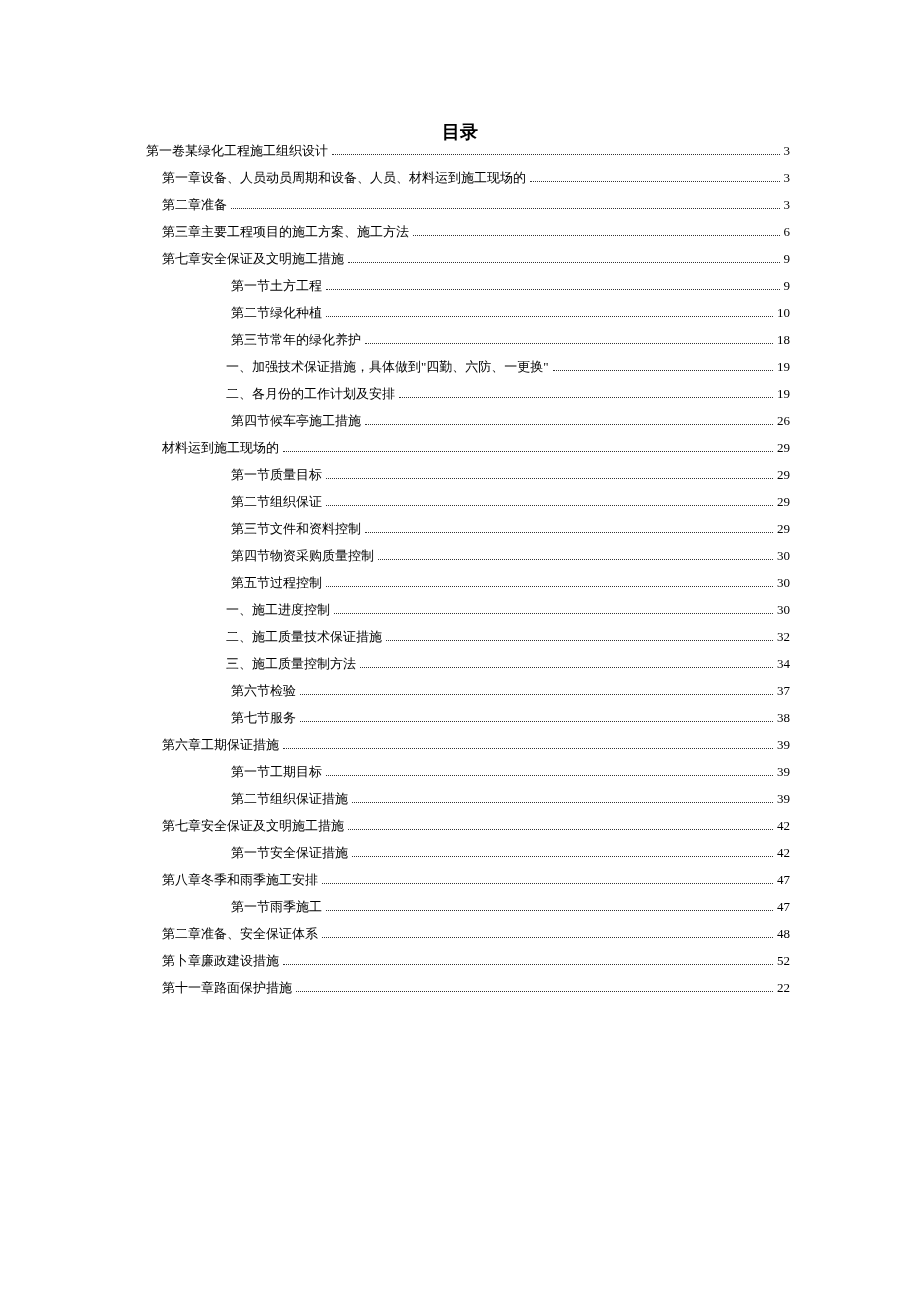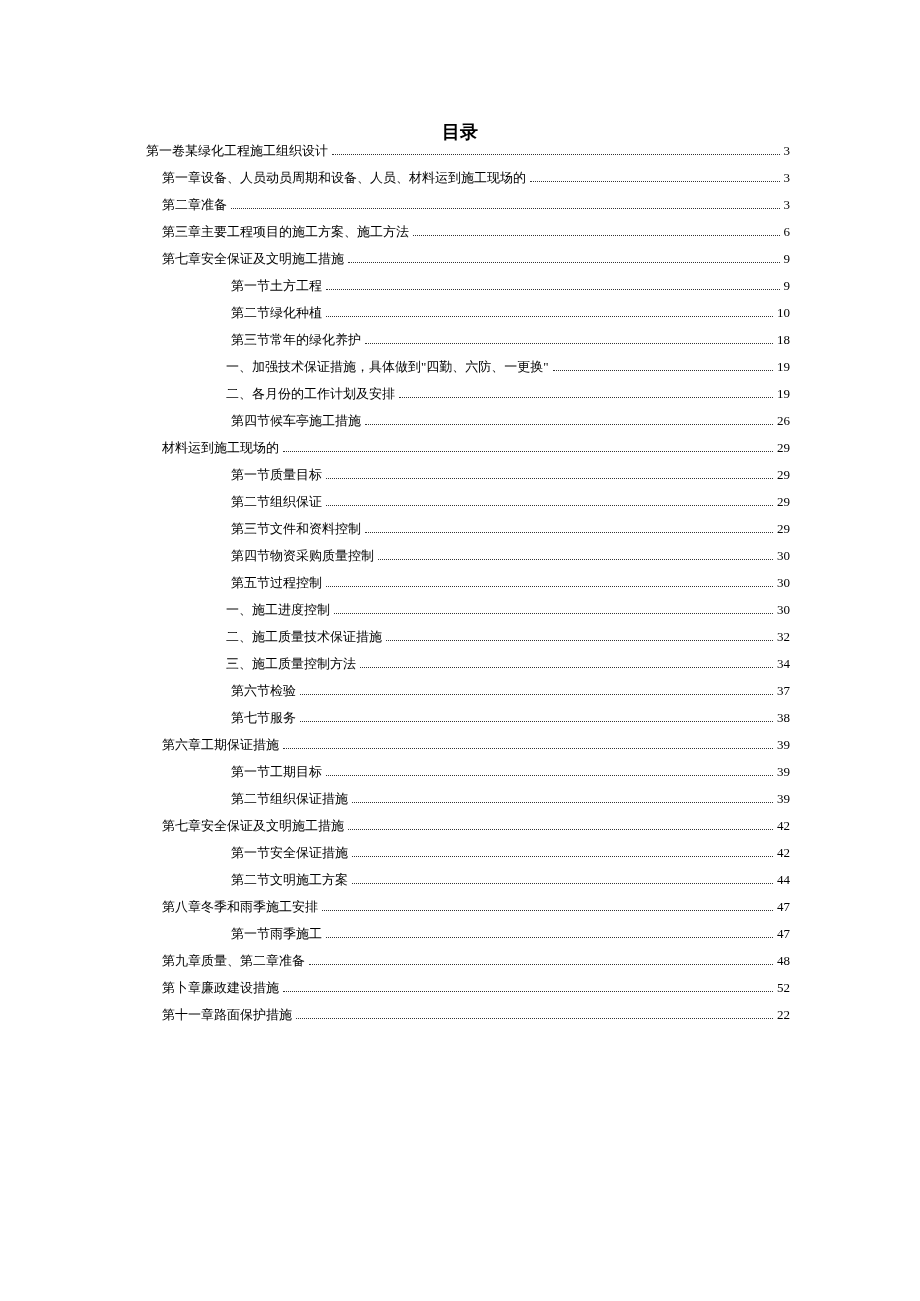--- a/index.html
+++ b/index.html
@@ -173,37 +173,32 @@
     <div class="toc-line lvl-1">
       <span class="toc-text">第七章安全保证及文明施工措施</span>
       <span class="toc-dots"></span>
       <span class="toc-page">42</span>
     </div>
     <div class="toc-line lvl-2">
       <span class="toc-text">第一节安全保证措施</span>
       <span class="toc-dots"></span>
       <span class="toc-page">42</span>
     </div>
-    <div class="toc-line lvl-2">
-      <span class="toc-text">第二节文明施工方案</span>
-      <span class="toc-dots"></span>
-      <span class="toc-page">44</span>
-    </div>
     <div class="toc-line lvl-1">
       <span class="toc-text">第八章冬季和雨季施工安排</span>
       <span class="toc-dots"></span>
       <span class="toc-page">47</span>
     </div>
     <div class="toc-line lvl-2">
       <span class="toc-text">第一节雨季施工</span>
       <span class="toc-dots"></span>
       <span class="toc-page">47</span>
     </div>
     <div class="toc-line lvl-1">
-      <span class="toc-text">第九章质量、第二章准备</span>
+      <span class="toc-text">第二章准备、安全保证体系</span>
       <span class="toc-dots"></span>
       <span class="toc-page">48</span>
     </div>
     <div class="toc-line lvl-1">
       <span class="toc-text">第卜章廉政建设措施</span>
       <span class="toc-dots"></span>
       <span class="toc-page">52</span>
     </div>
     <div class="toc-line lvl-1">
       <span class="toc-text">第十一章路面保护措施</span>

